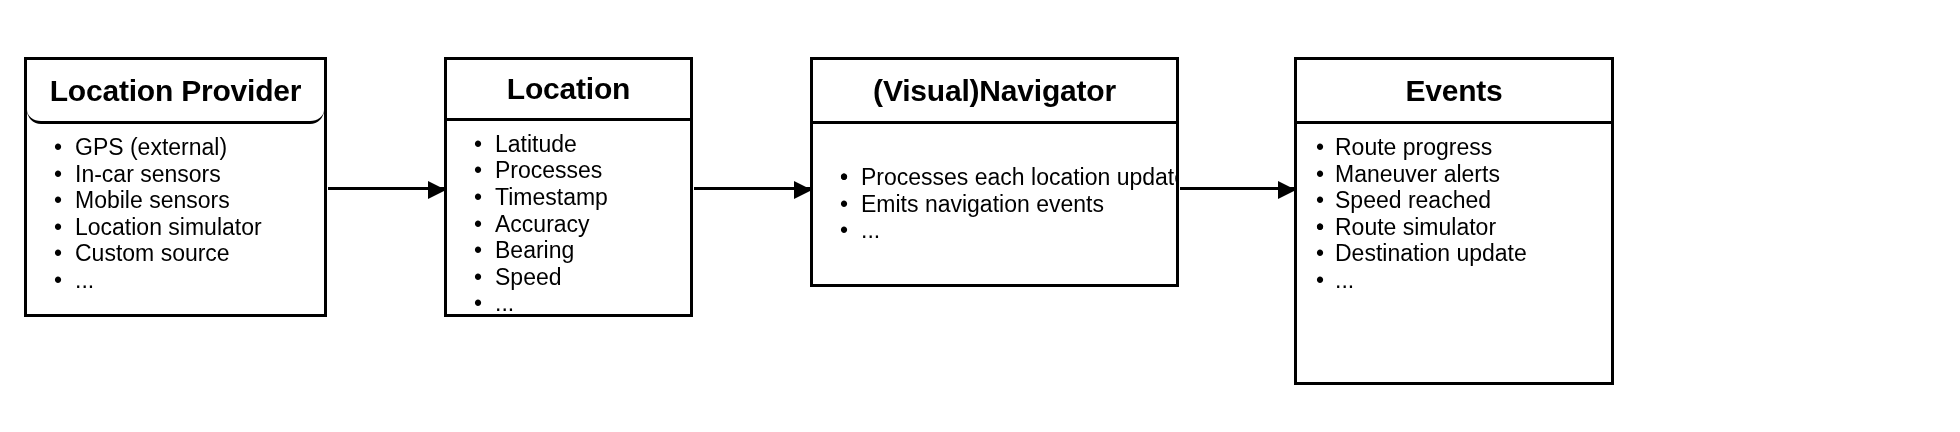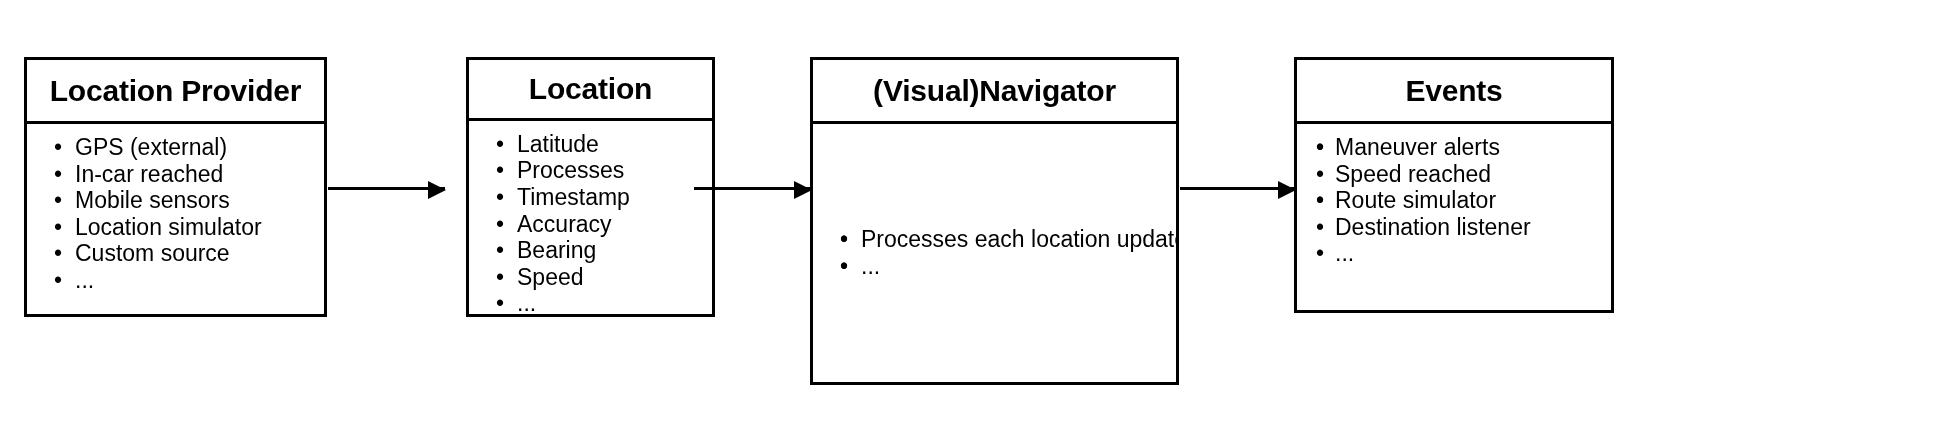--- a/index.html
+++ b/index.html
@@ -83,29 +83,29 @@
     left: 16px;
     top: 0;
     width: 14px;
     text-align: center;
     font-size: 23px;
     line-height: 26.6px;
   }
 
   
   #node-location-provider { left: 24px;  top: 57px;  width: 303px; height: 260px; }
-  #node-location-provider .node-header { height: 64px; }
-
-  #node-location          { left: 444px; top: 57px;  width: 249px; height: 260px; margin-left: 22px; }
+  #node-location-provider .node-header { height: 64px; border-radius: 14px; }
+
+  #node-location          { left: 444px; top: 57px;  width: 249px; height: 260px; }
   #node-location .node-header { height: 64px; }
 
-  #node-navigator         { left: 810px; top: 57px;  width: 369px; height: 328px; }
+  #node-navigator         { left: 810px; top: 57px;  width: 369px; height: 230px; }
   #node-navigator .node-header { height: 64px; }
 
-  #node-events            { left: 1294px; top: 57px; width: 320px; height: 256px; }
+  #node-events            { left: 1294px; top: 57px; width: 320px; height: 328px; }
   #node-events .node-header { height: 64px; }
   #node-events .node-body { padding-left: 4px; }
   #node-events .bullet-item { padding-left: 34px; }
   #node-events .bullet-item .dot { left: 12px; }
 
   
   .arrow {
     position: absolute;
     height: 0;
     border-top: 3px solid #000000;
@@ -131,21 +131,21 @@
 
 <div id="diagram">
 
   <div class="node" id="node-location-provider">
     <div class="node-header">
       <span class="node-title">Location Provider</span>
     </div>
     <div class="node-body">
       <ul class="bullet-list">
         <li class="bullet-item"><span class="dot">•</span><span>GPS (external)</span></li>
-        <li class="bullet-item"><span class="dot">•</span><span>In-car reached</span></li>
+        <li class="bullet-item"><span class="dot">•</span><span>In-car sensors</span></li>
         <li class="bullet-item"><span class="dot">•</span><span>Mobile sensors</span></li>
         <li class="bullet-item"><span class="dot">•</span><span>Location simulator</span></li>
         <li class="bullet-item"><span class="dot">•</span><span>Custom source</span></li>
         <li class="bullet-item"><span class="dot">•</span><span>...</span></li>
       </ul>
     </div>
   </div>
 
   <div class="arrow" id="arrow-provider-to-location"></div>
 
@@ -169,38 +169,38 @@
   <div class="arrow" id="arrow-location-to-navigator"></div>
 
   <div class="node" id="node-navigator">
     <div class="node-header">
       <span class="node-title">(Visual)Navigator</span>
     </div>
     <div class="node-body center">
       <ul class="bullet-list">
         <li class="bullet-item"><span class="dot">•</span></li>
         <li class="bullet-item"><span class="dot">•</span><span>Processes each location update</span></li>
-        <li class="bullet-item"><span class="dot">•</span></li>
+        <li class="bullet-item"><span class="dot">•</span><span>Emits navigation events</span></li>
         <li class="bullet-item"><span class="dot">•</span><span>...</span></li>
       </ul>
     </div>
   </div>
 
   <div class="arrow" id="arrow-navigator-to-events"></div>
 
   <div class="node" id="node-events">
     <div class="node-header">
       <span class="node-title">Events</span>
     </div>
     <div class="node-body">
       <ul class="bullet-list">
-        <li class="bullet-item"><span class="dot">•</span></li>
+        <li class="bullet-item"><span class="dot">•</span><span>Route progress</span></li>
         <li class="bullet-item"><span class="dot">•</span><span>Maneuver alerts</span></li>
         <li class="bullet-item"><span class="dot">•</span><span>Speed reached</span></li>
         <li class="bullet-item"><span class="dot">•</span></li>
         <li class="bullet-item"><span class="dot">•</span><span>Route simulator</span></li>
-        <li class="bullet-item"><span class="dot">•</span><span>Destination listener</span></li>
+        <li class="bullet-item"><span class="dot">•</span><span>Destination update</span></li>
         <li class="bullet-item"><span class="dot">•</span><span>...</span></li>
       </ul>
     </div>
   </div>
 
 </div>
 
 </body></html>

